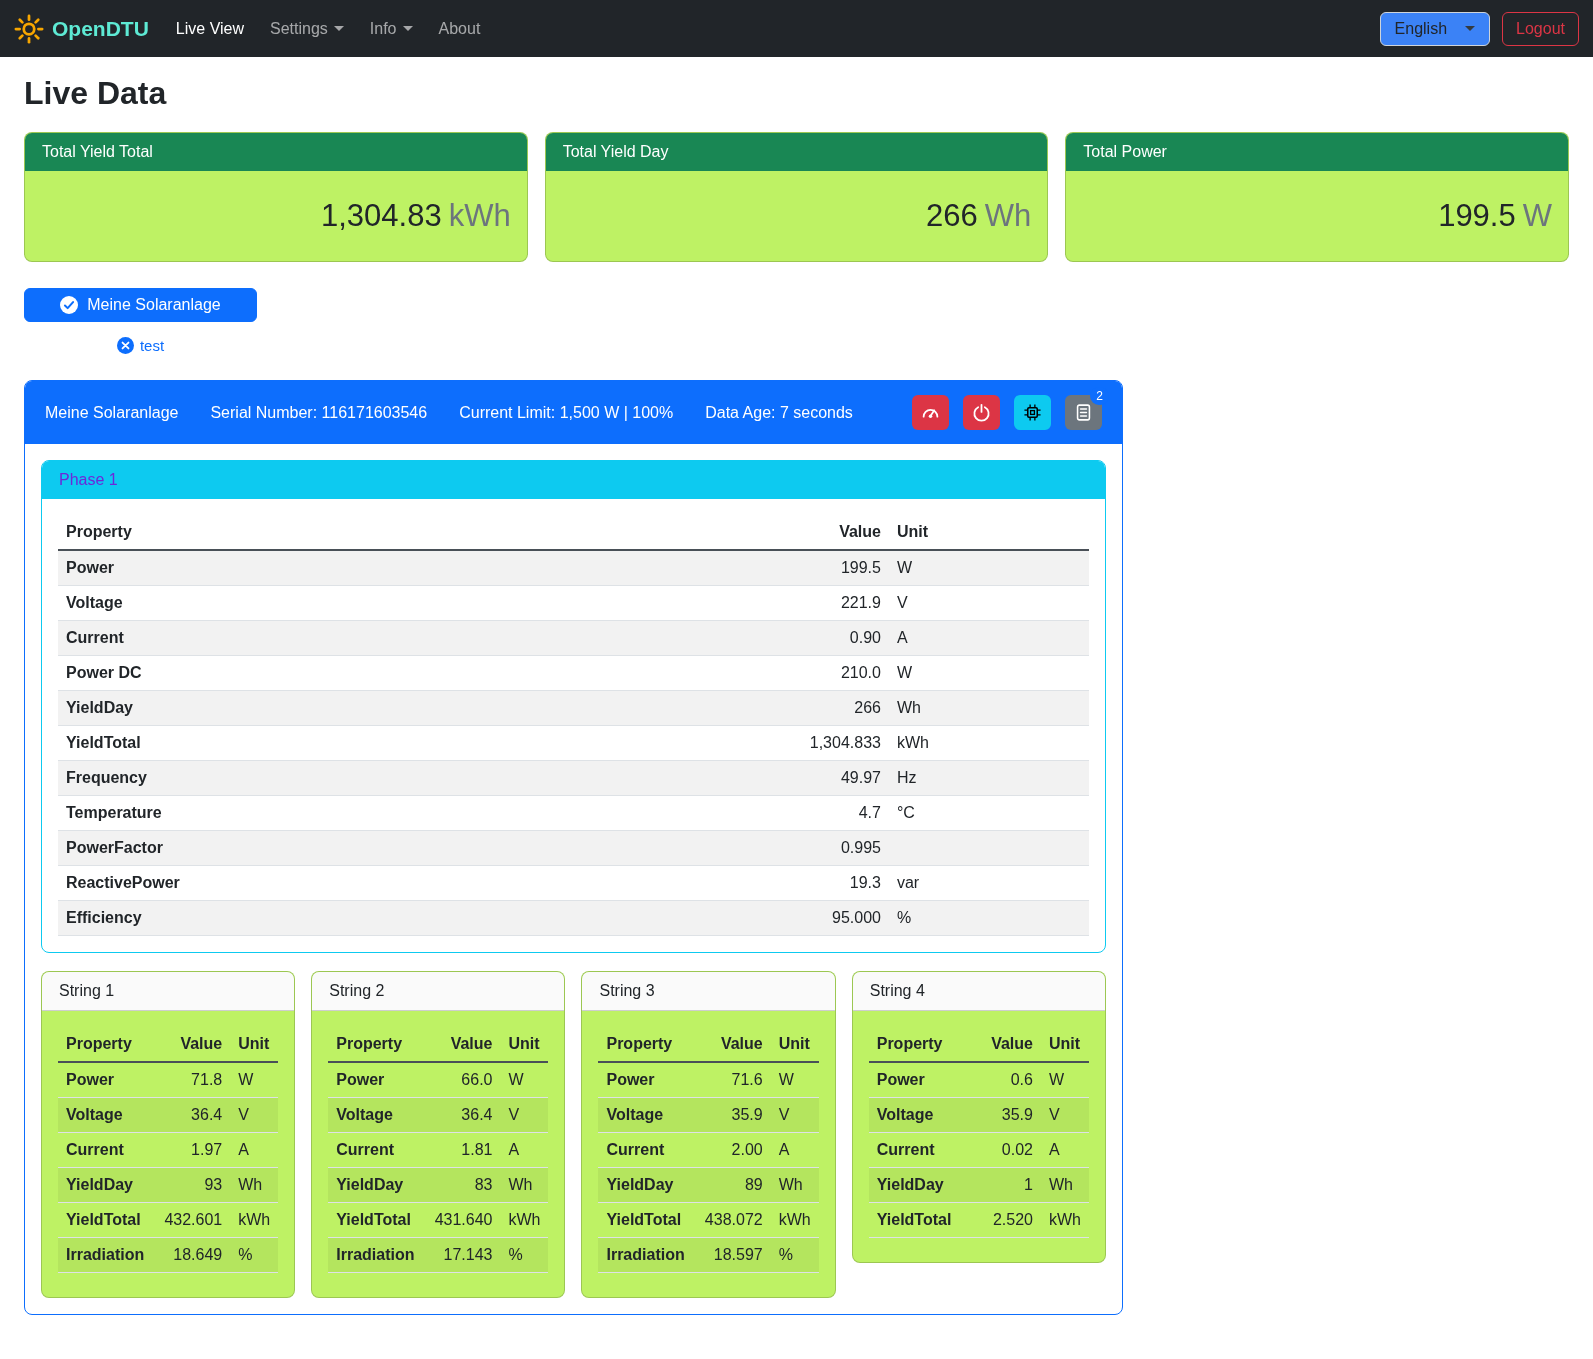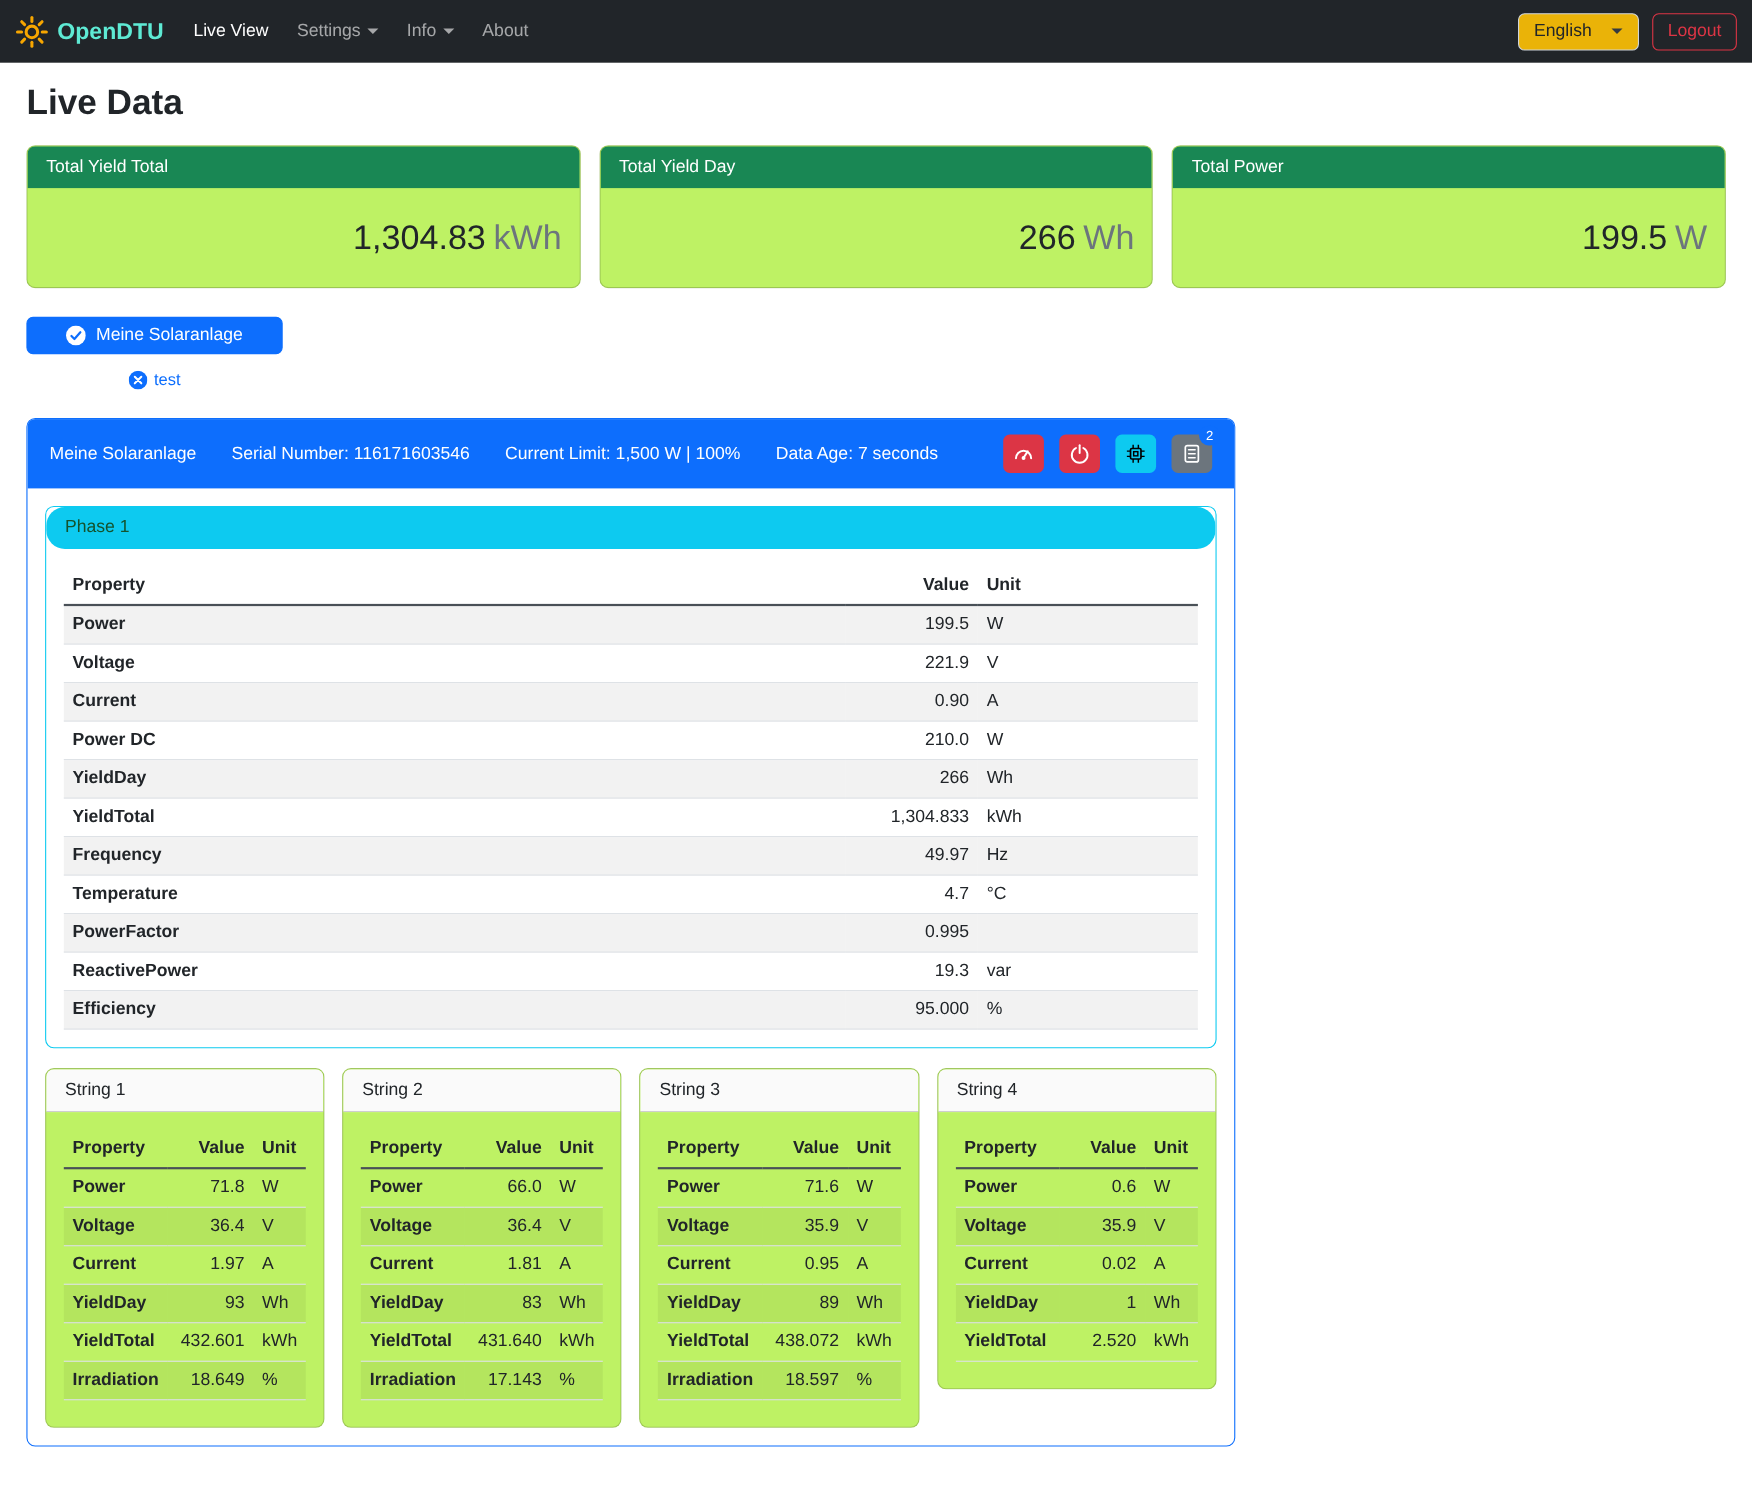--- a/index.html
+++ b/index.html
@@ -42,21 +42,21 @@
   .nav-link.active { color: #fff; }
   .nav-caret {
     width: 0; height: 0;
     border-left: 5px solid transparent;
     border-right: 5px solid transparent;
     border-top: 5px solid rgba(255,255,255,.6);
     display: inline-block;
   }
   .navbar-right { margin-left: auto; display: flex; align-items: center; gap: 12px; }
   .lang-select {
-    background: #eab308;
+    background: #3b82f6;
     color: #212529;
     border: 1px solid #ced4da;
     border-radius: 6px;
     padding: 7px 14px;
     display: flex;
     align-items: center;
     gap: 18px;
     cursor: pointer;
   }
   .select-caret {
@@ -182,23 +182,22 @@
 
   
   .phase-card {
     border: 1px solid #0dcaf0;
     border-radius: 8px;
     overflow: hidden;
     margin-bottom: 18px;
   }
   .phase-card .card-header {
     background: #0dcaf0;
-    color: #14532d;
+    color: #6d28d9;
     padding: 10px 17px;
-    border-radius: 17px;
   }
   .phase-card .card-body { padding: 16px; }
 
   
   table { width: 100%; border-collapse: collapse; font-size: 16px; }
   th, td { padding: 8px; text-align: left; font-weight: normal; }
   thead tr { border-bottom: 2px solid #495057; }
   tbody tr { border-bottom: 1px solid #dee2e6; }
   th.prop-h, tbody th { font-weight: 700; }
   th.col-value, td.val { text-align: right; }
@@ -559,21 +558,21 @@
                       <td class="val">71.6</td>
                       <td>W</td>
                     </tr>
                     <tr>
                       <th>Voltage</th>
                       <td class="val">35.9</td>
                       <td>V</td>
                     </tr>
                     <tr>
                       <th>Current</th>
-                      <td class="val">0.95</td>
+                      <td class="val">2.00</td>
                       <td>A</td>
                     </tr>
                     <tr>
                       <th>YieldDay</th>
                       <td class="val">89</td>
                       <td>Wh</td>
                     </tr>
                     <tr>
                       <th>YieldTotal</th>
                       <td class="val">438.072</td>

